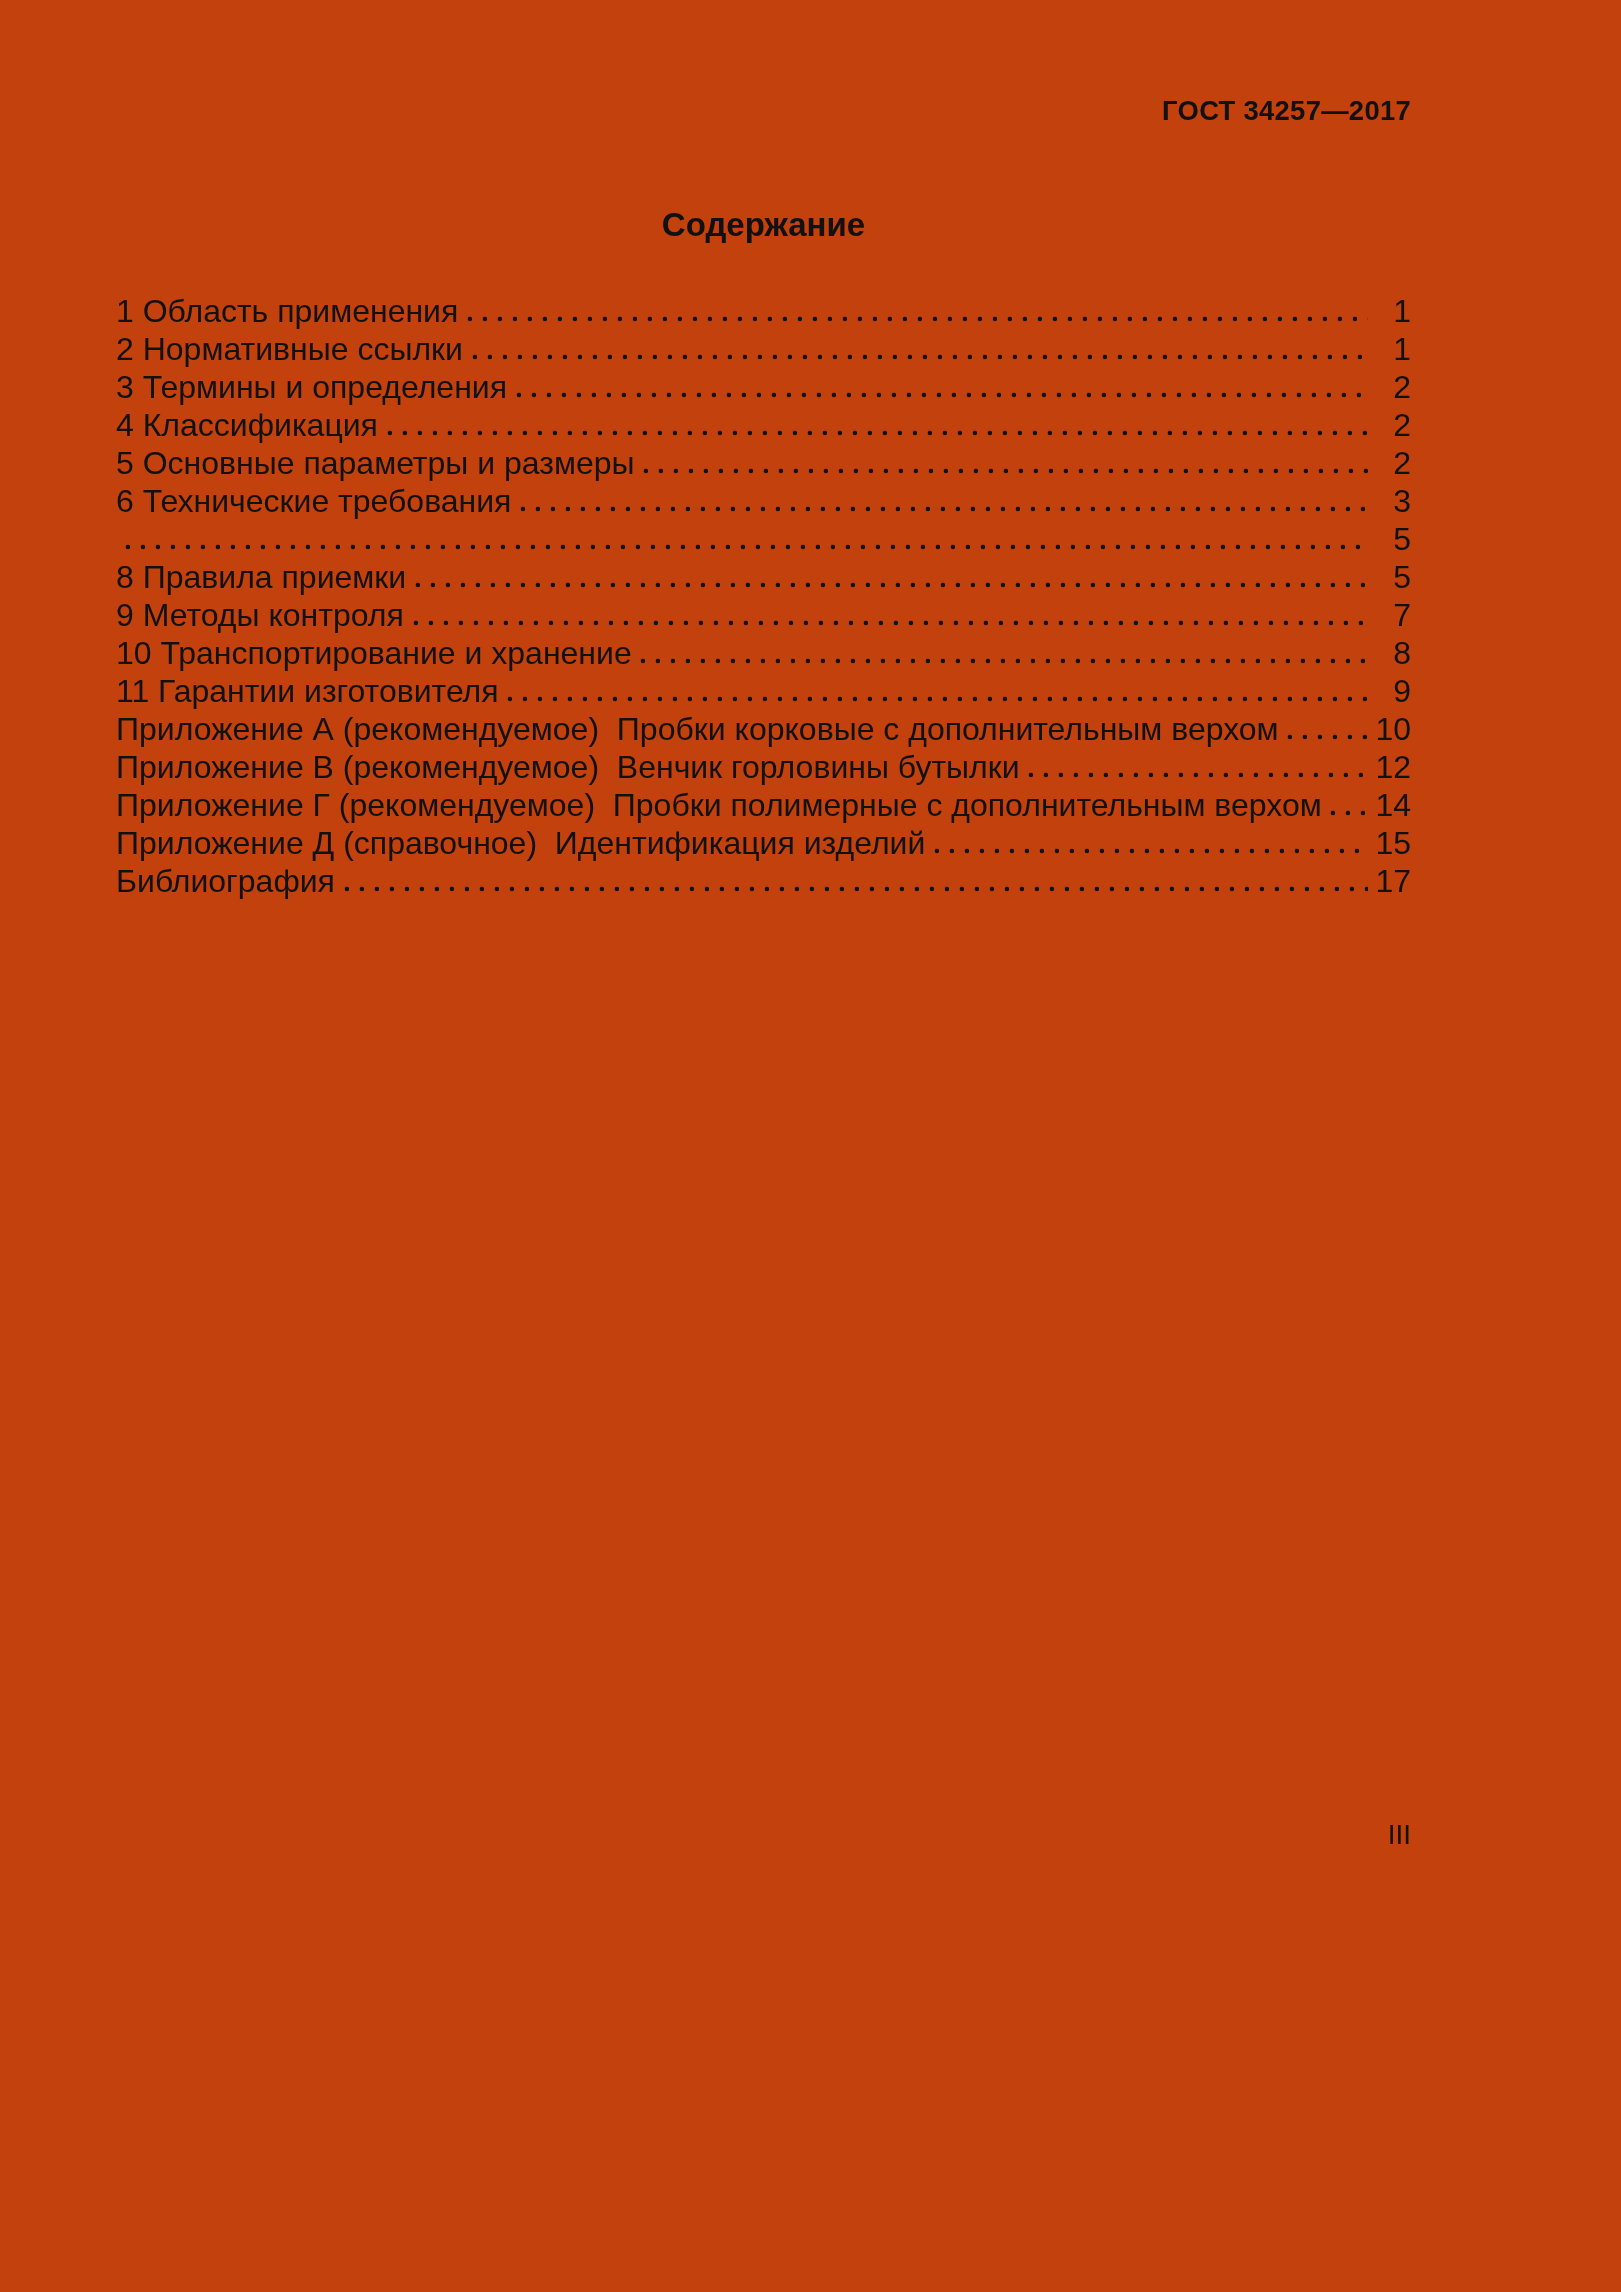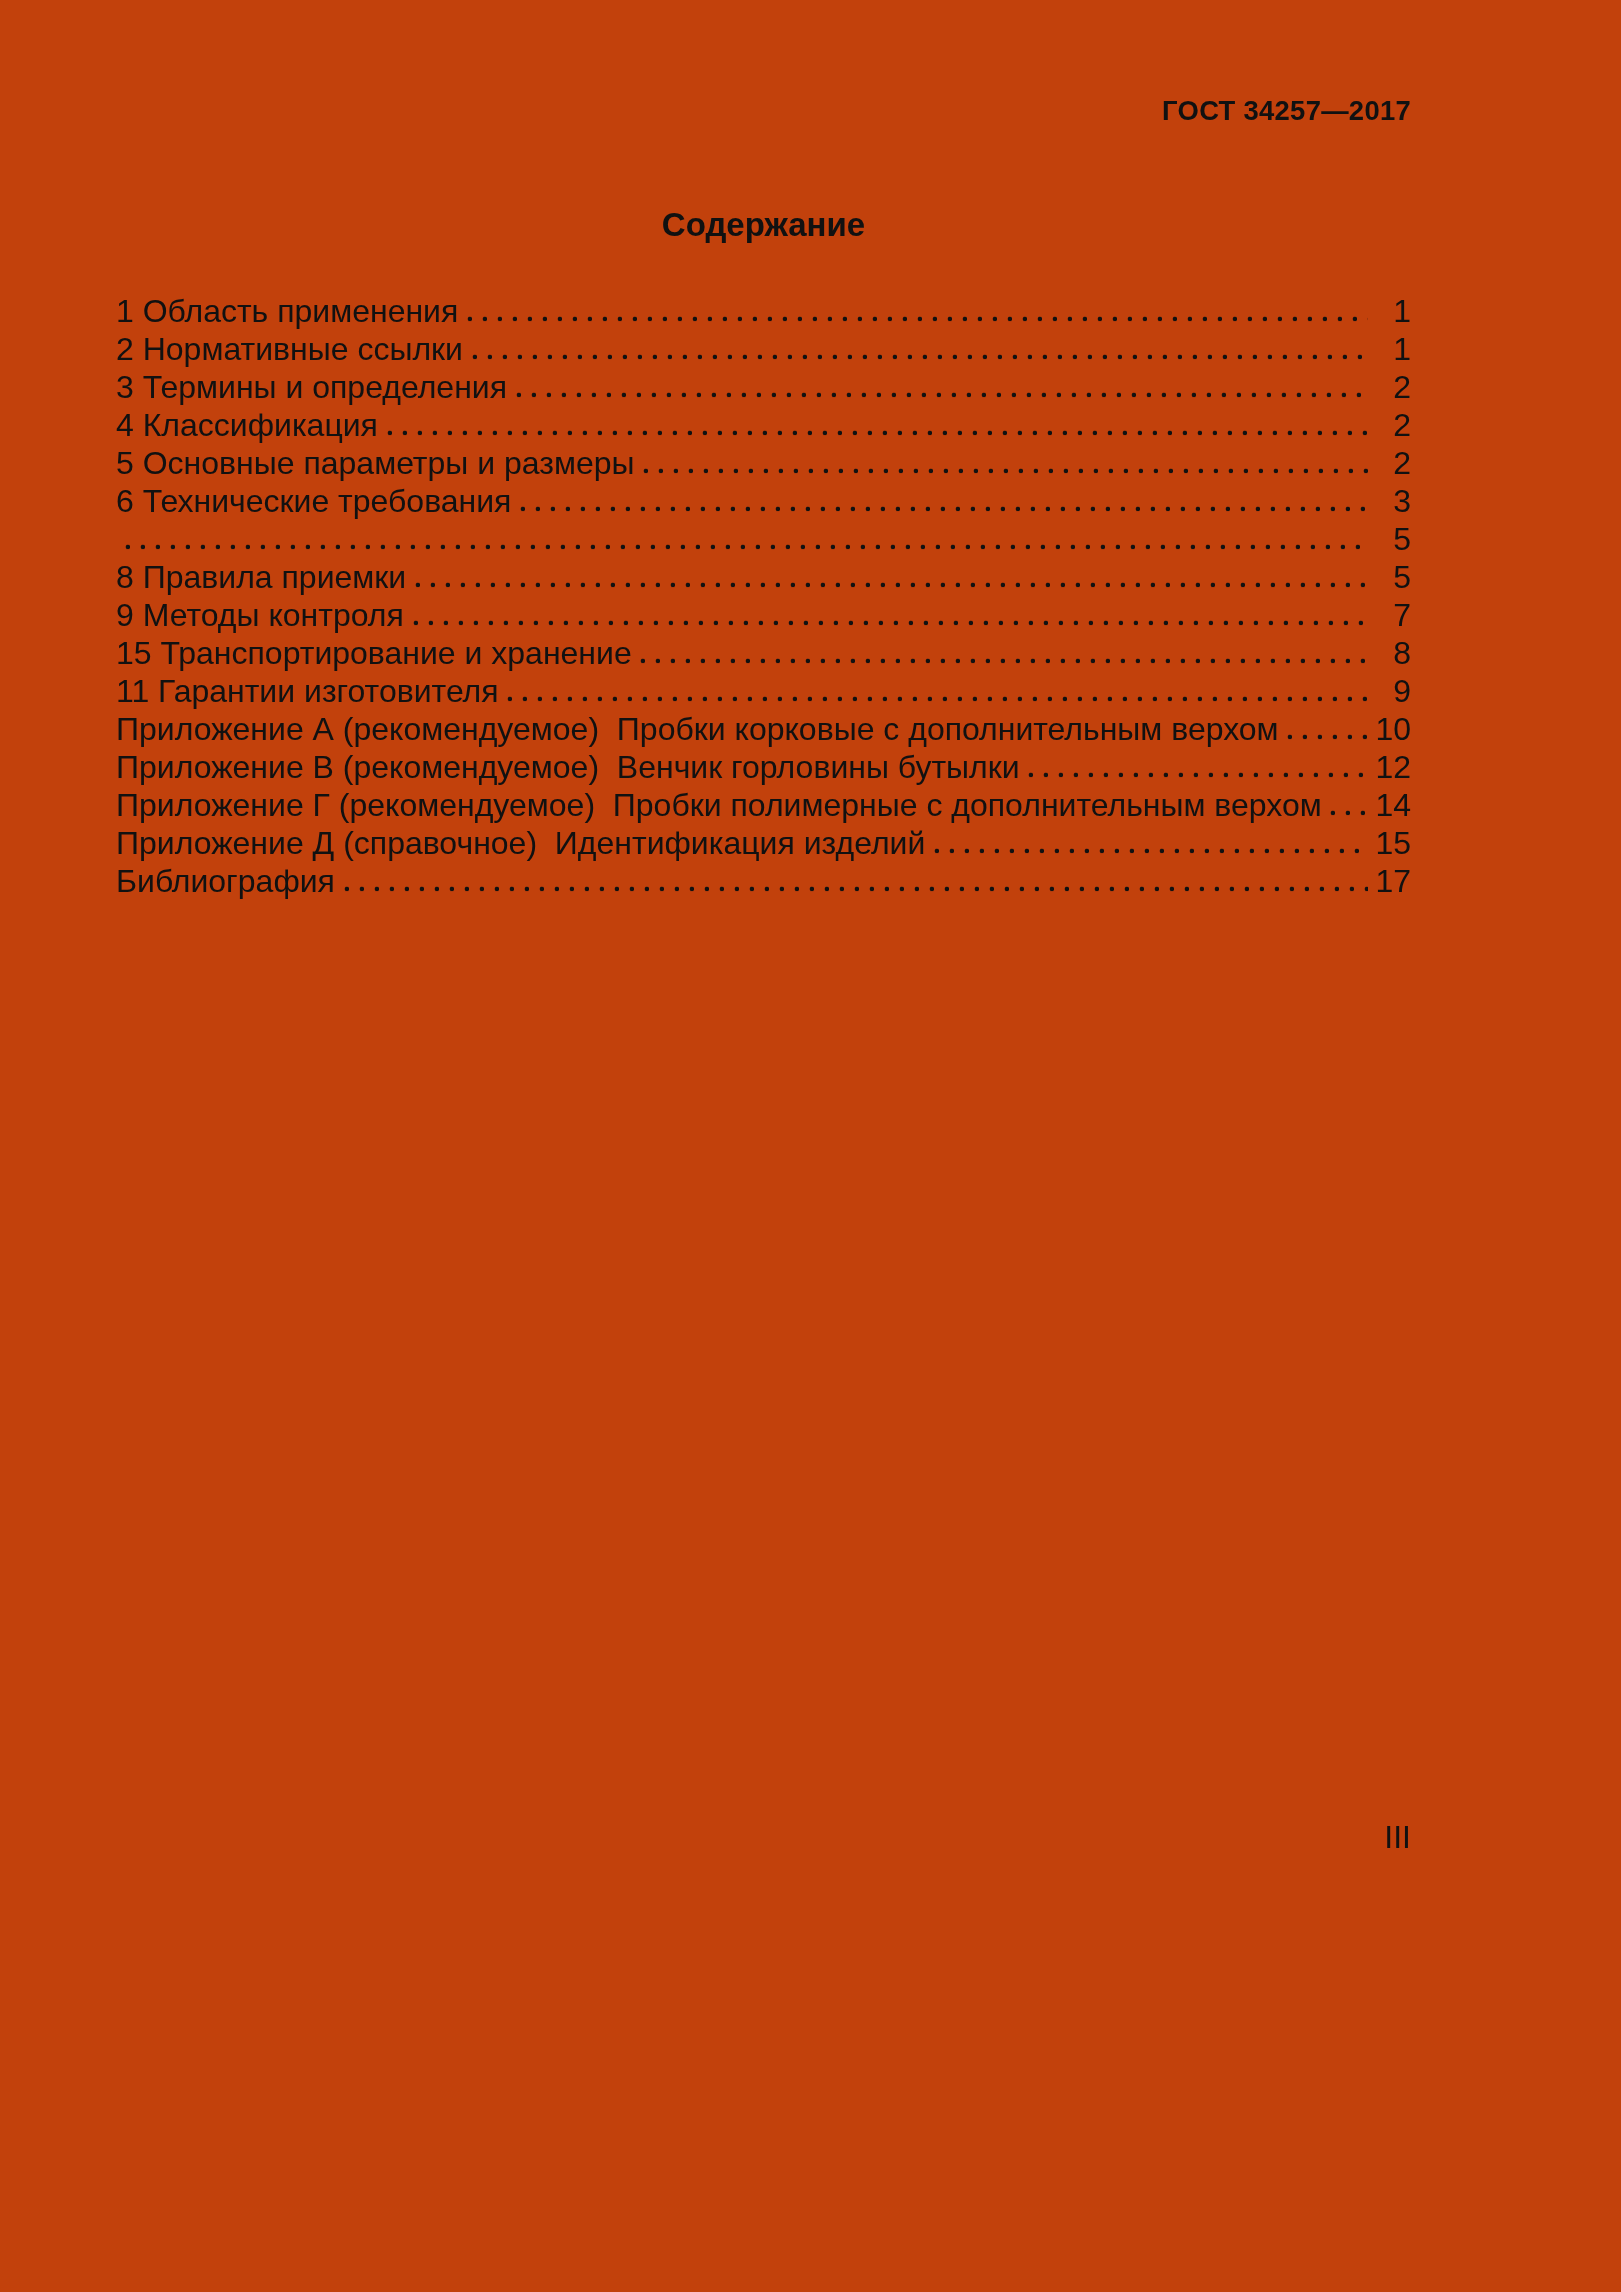--- a/index.html
+++ b/index.html
@@ -41,21 +41,21 @@
     min-width: 23.5px;
     height: 5.9px;
     margin: 0 5.9px 0 8.8px;
     background-image: radial-gradient(circle at 2.9px 2.9px, #111 2px, rgba(0,0,0,0) 2.6px);
     background-size: 15px 5.9px;
     background-repeat: repeat-x;
   }
   .toc-page { flex: 0 0 auto; min-width: 37px; text-align: right; white-space: pre; }
   .footer {
     position: absolute; top: 1819px; left: 116px; right: 210px;
-    text-align: right; font-size: 32px;
+    text-align: right; font-size: 28px;
   }
 </style>
 </head>
 <body>
 
 <div class="page">
   <div class="header">
     <span>ГОСТ 34257—2017</span>
   </div>
 
@@ -109,21 +109,21 @@
     <span class="toc-page">5</span>
   </div>
 
   <div class="toc-row">
     <span class="toc-label">9 Методы контроля</span>
     <span class="leader"></span>
     <span class="toc-page">7</span>
   </div>
 
   <div class="toc-row">
-    <span class="toc-label">15 Транспортирование и хранение</span>
+    <span class="toc-label">10 Транспортирование и хранение</span>
     <span class="leader"></span>
     <span class="toc-page">8</span>
   </div>
 
   <div class="toc-row">
     <span class="toc-label">11 Гарантии изготовителя</span>
     <span class="leader"></span>
     <span class="toc-page">9</span>
   </div>
 

